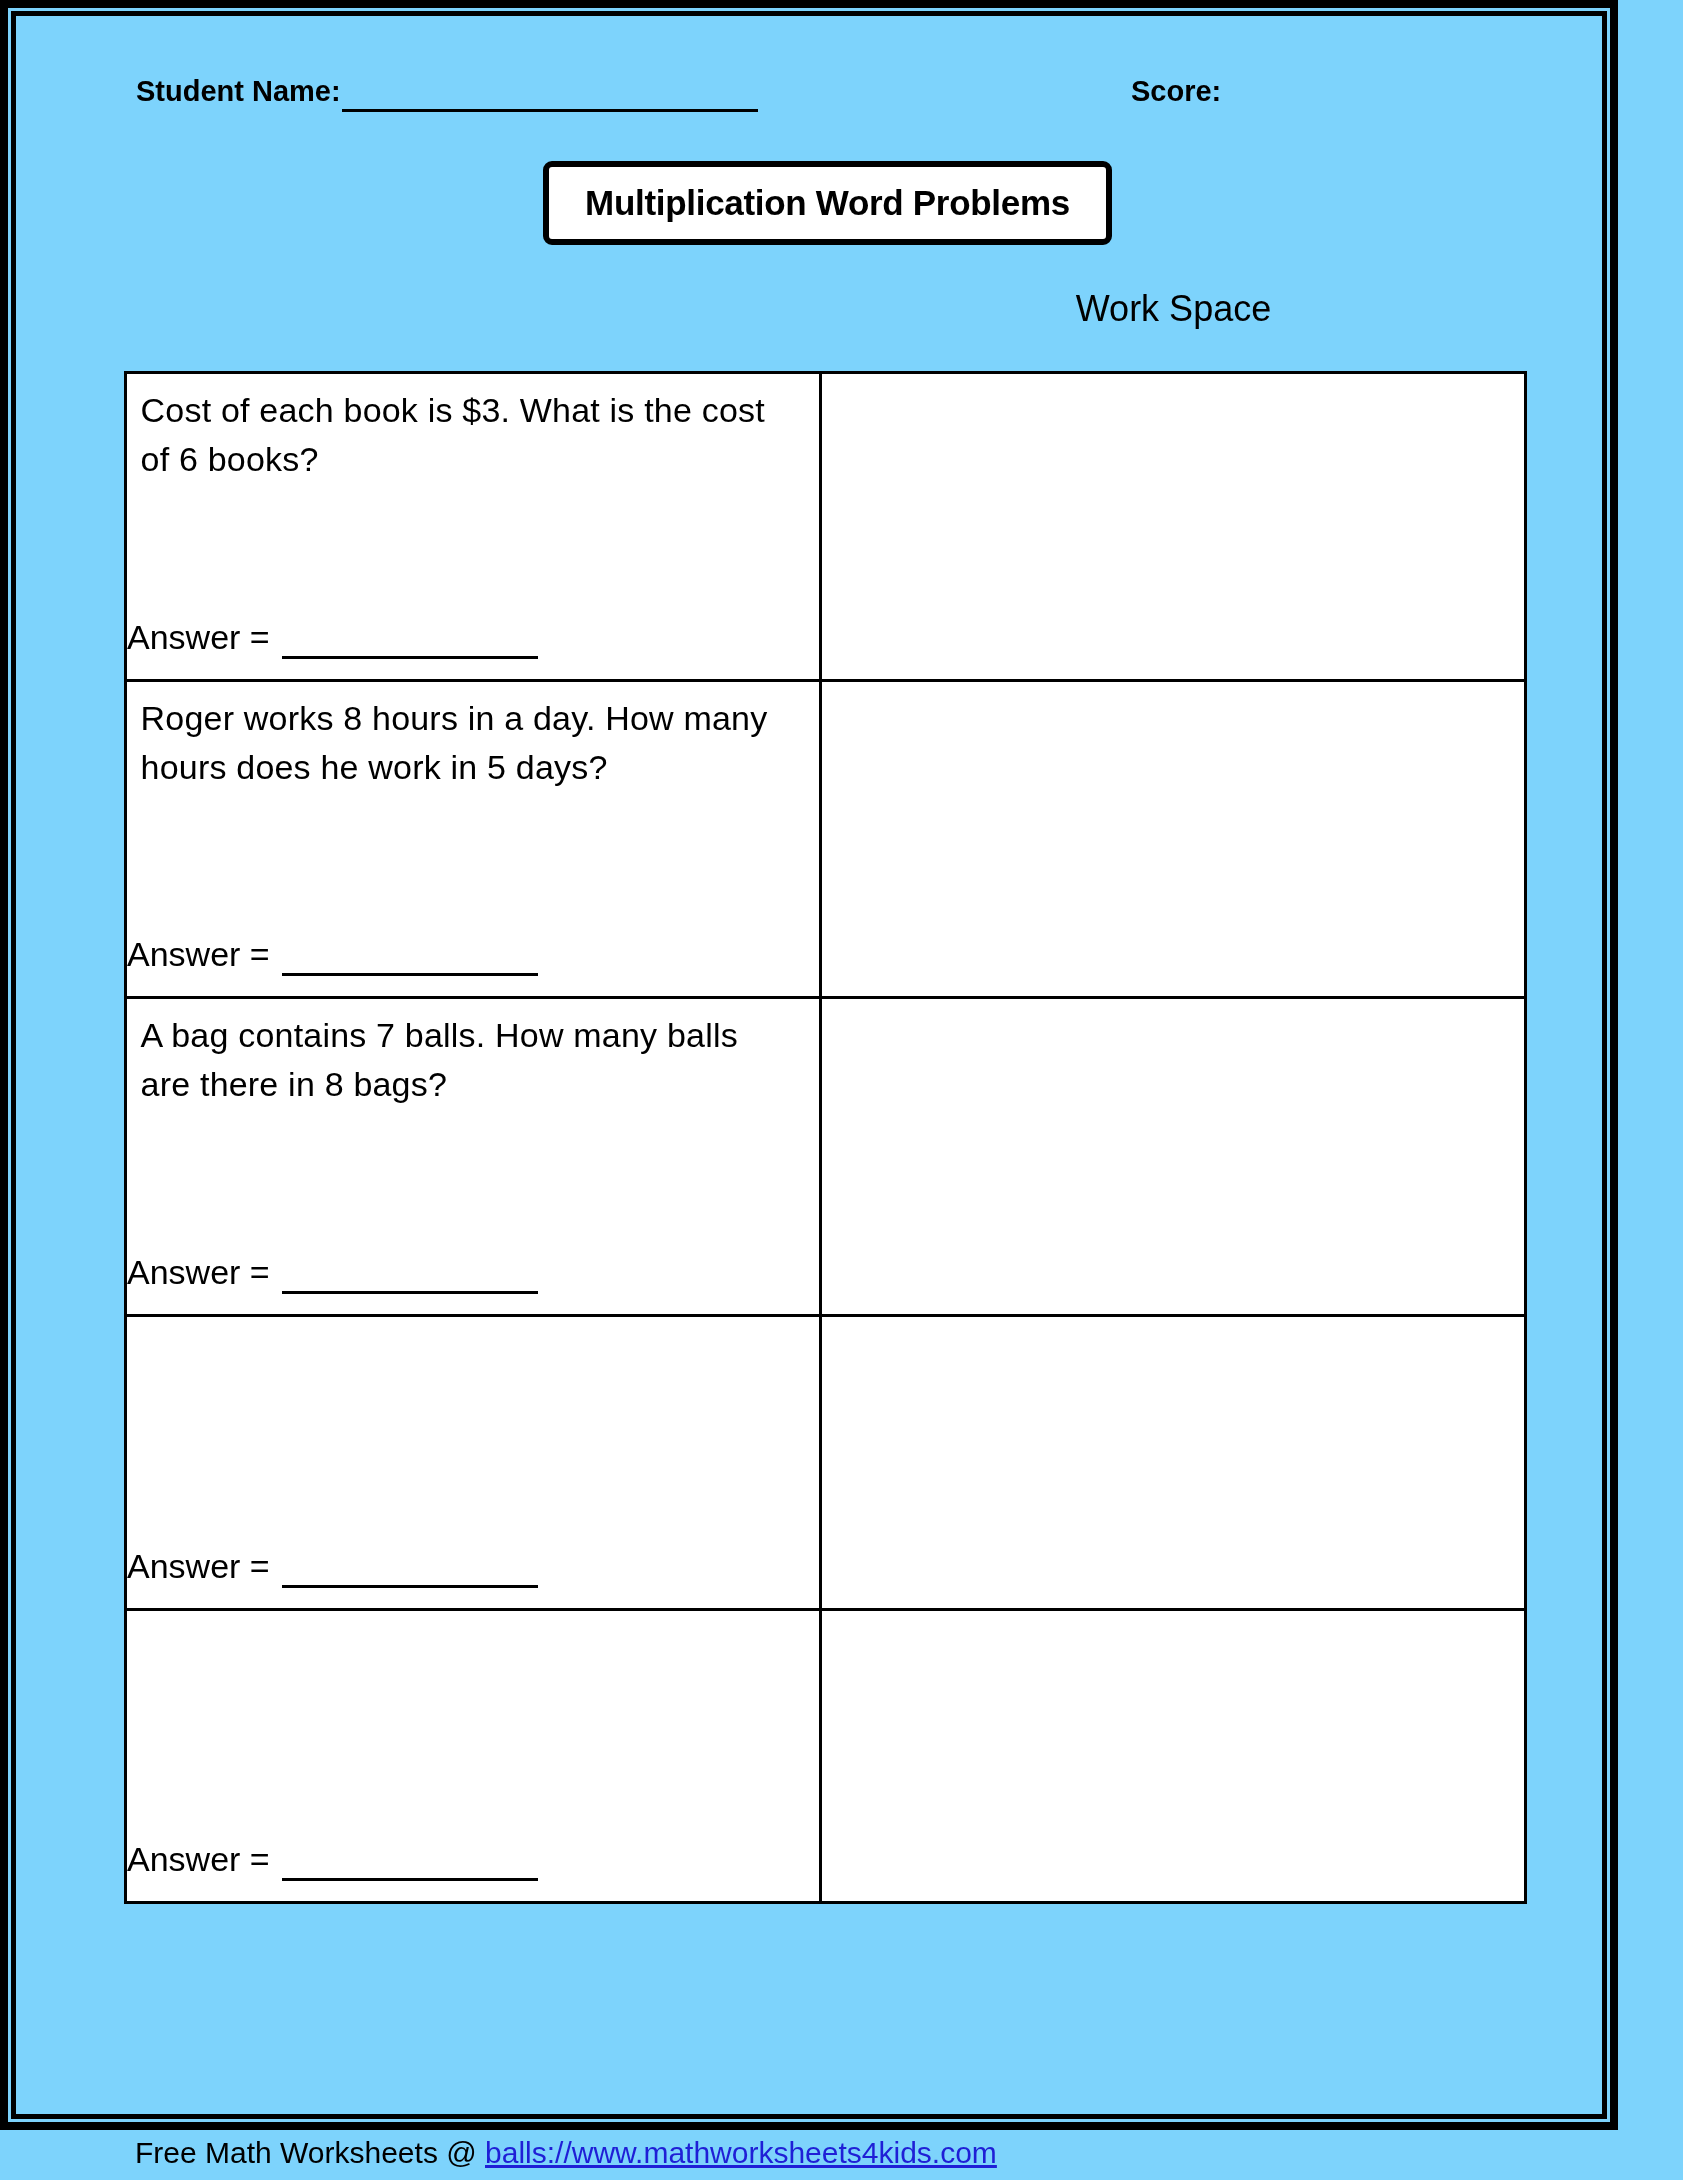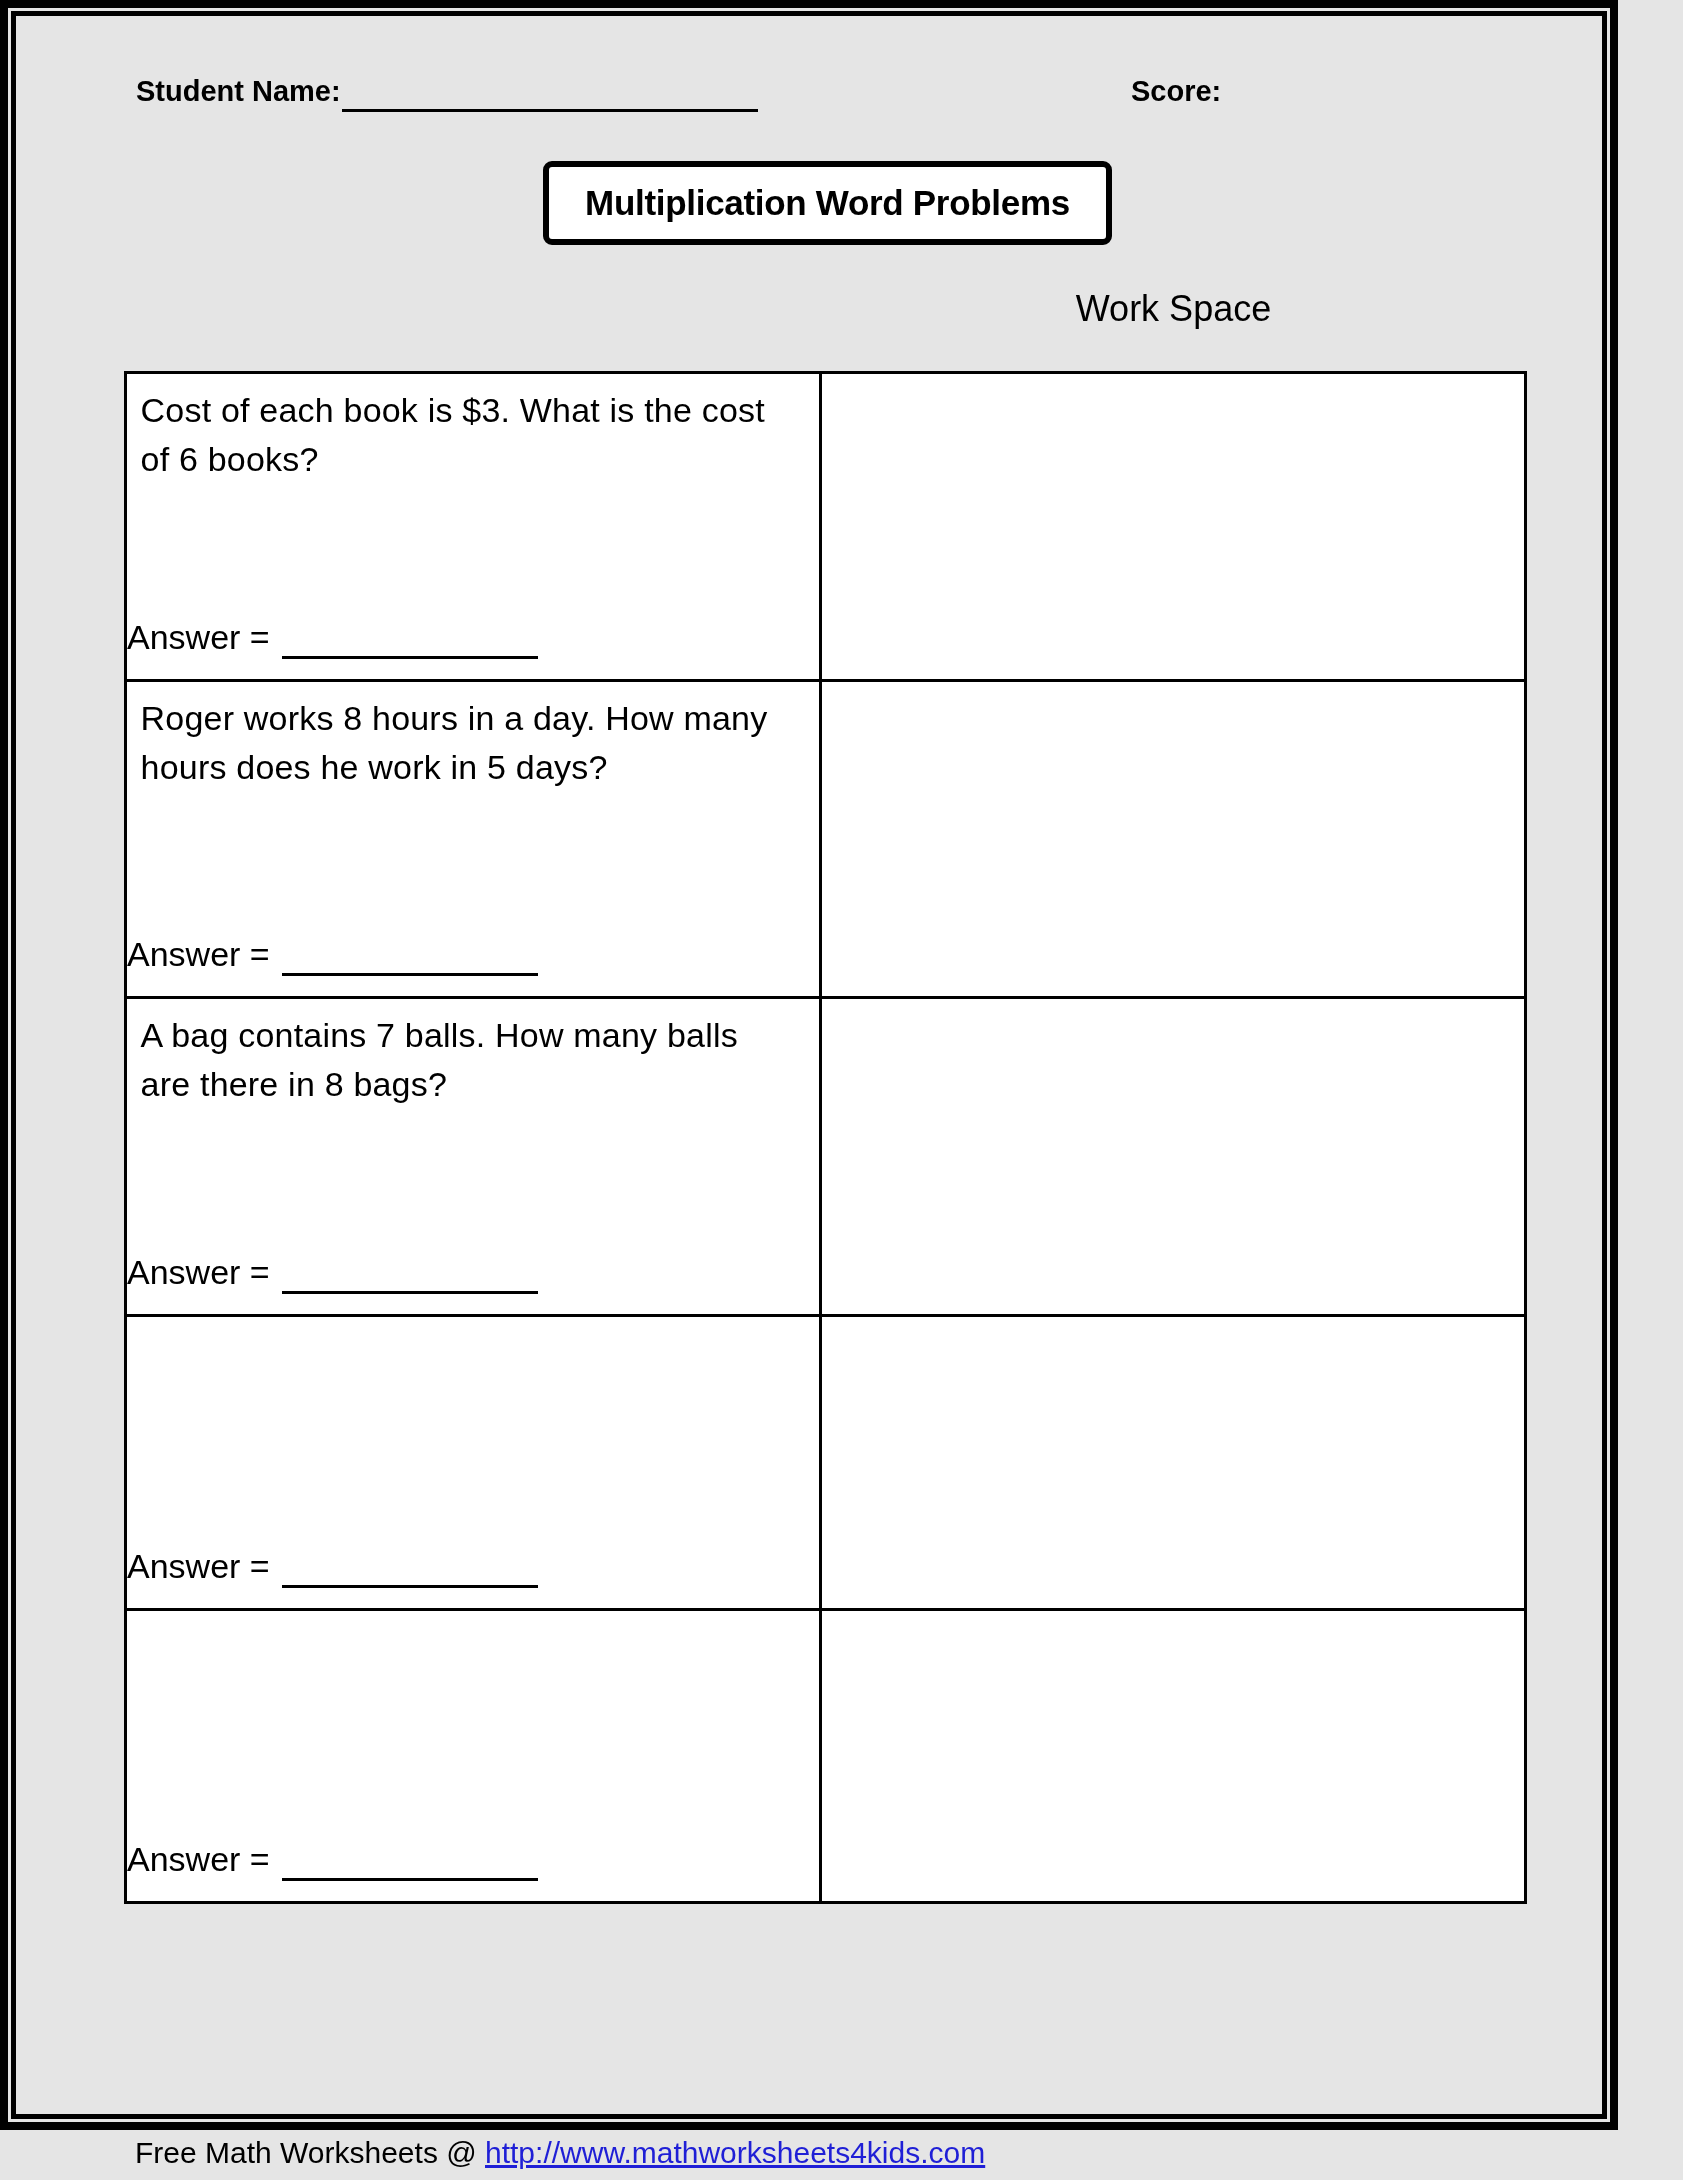--- a/index.html
+++ b/index.html
@@ -1,19 +1,19 @@
 <!DOCTYPE html>
 <html style="font-size:13.6px"><head>
 <meta charset="utf-8">
 <style>
   * { margin:0; padding:0; box-sizing:border-box; }
   html,body { background:#ffffff; }
   #sheet {
     position:relative; width:1683px; height:2181px;
-    background:#e5e5e5; overflow:hidden;
+    background:#7dd3fc; overflow:hidden;
     font-family:"Liberation Sans","DejaVu Sans",sans-serif;
     color:#000;
     text-decoration:underline;
   }
   
   #frame-outer {
     position:absolute; left:0; top:0; width:1618px; height:2130px;
     border:8.5px solid #000; background:transparent;
   }
   #frame-inner {
@@ -110,17 +110,17 @@
     </div>
     <div class="wcell"></div>
 
     <div class="qcell last">
       <div class="answer"><span>Answer =</span><span class="ans-line"></span></div>
     </div>
     <div class="wcell last"></div>
 
   </div>
 
-  <div id="footer"><span>Free Math Worksheets @ </span><a href="#" id="footer-link" style="color: rgb(31, 31, 214);">http://www.mathworksheets4kids.com</a>
+  <div id="footer"><span>Free Math Worksheets @ </span><a href="#" id="footer-link" style="color: rgb(31, 31, 214);">balls://www.mathworksheets4kids.com</a>
   </div>
 
 </div>
 
 
 </body></html>

